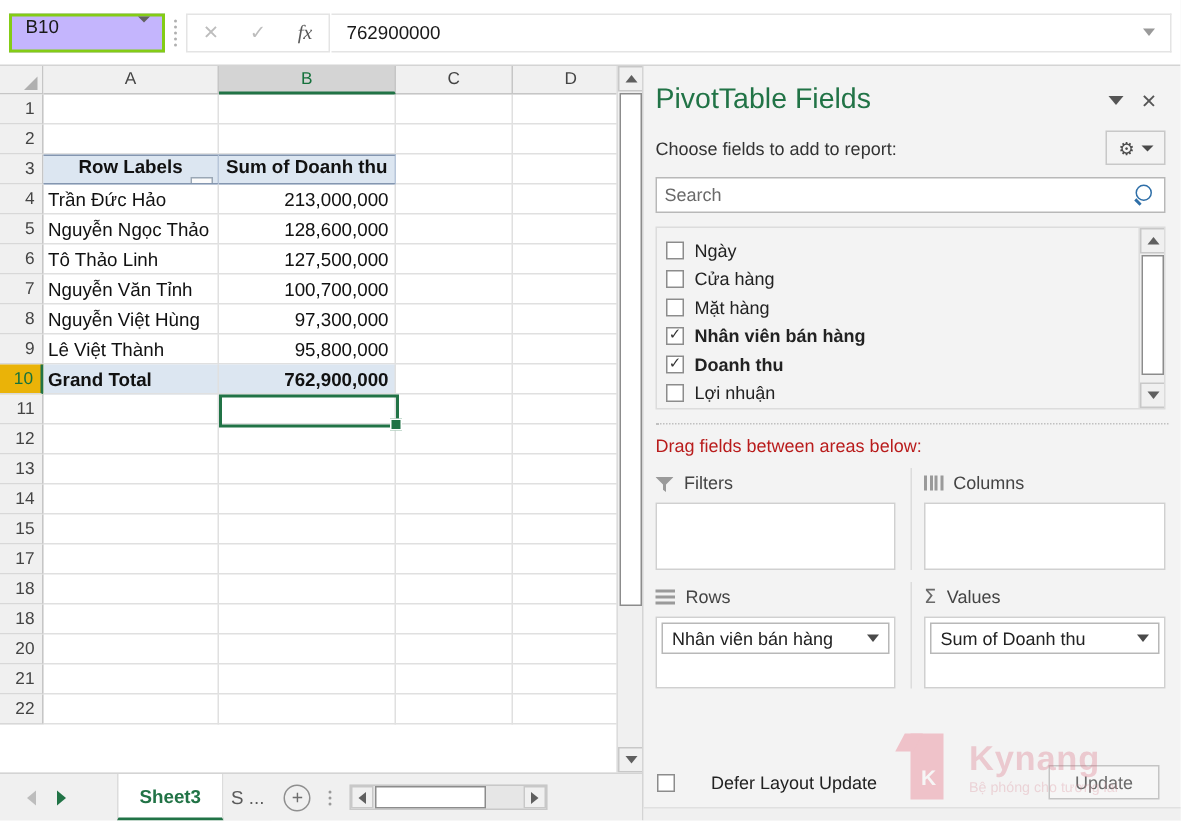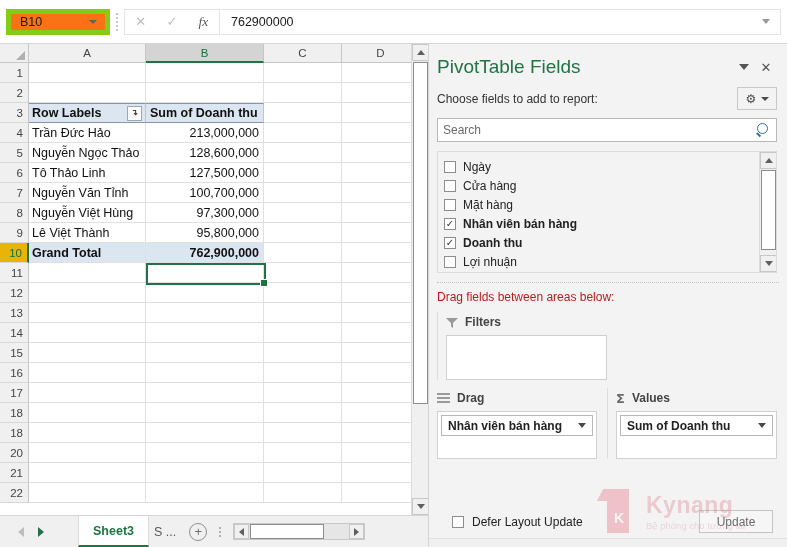--- a/index.html
+++ b/index.html
@@ -12,22 +12,22 @@
   }
   #app { position: relative; width: 787px; height: 547px; background: #f3f3f3; }
 
   
   .formula-bar {
     position: absolute; left: 0; top: 0; width: 787px; height: 44px;
     background: #ffffff; display: flex; align-items: center;
     padding: 0 6px; border-bottom: 1px solid #d4d4d4;
   }
   .name-box {
-    width: 104px; height: 26px; border: 5px solid #84cc16; background: #f97316;
-    display: flex; align-items: center; padding: 0 4px 0 9px;
+    width: 104px; height: 26px; border: 2px solid #84cc16; background: #c4b5fd;
+    display: flex; align-items: flex-start; padding: 0 4px 0 9px;
     font-size: 12.5px; color: #1a1a1a; position: relative; flex-shrink: 0;
   }
   .name-box .nb-text { flex: 1; }
   .caret-dn {
     width: 0; height: 0; border-left: 4px solid transparent;
     border-right: 4px solid transparent; border-top: 4px solid #616161;
     margin-right: 4px;
   }
   .grip {
     width: 14px; height: 26px; flex-shrink: 0; display: flex;
@@ -91,21 +91,21 @@
   .cell {
     height: 20px; border-right: 1px solid #e0e0e0; border-bottom: 1px solid #e0e0e0;
     display: flex; align-items: center; padding: 0 3px; font-size: 12.5px;
     color: #111; overflow: hidden; white-space: nowrap;
   }
   .cell.a { width: 117px; } .cell.b { width: 118px; justify-content: flex-end; padding-right: 4px; }
   .cell.c { width: 78px; } .cell.d { width: 78px; }
   .cell.hdr { background: #dce6f1; font-weight: bold; border-right: 1px solid #b8c6d9; }
   .cell.total { background: #dce6f1; font-weight: bold; }
   .cell.b.hdr { justify-content: flex-start; padding-left: 4px; }
-  .pt-border { border-top: 1px solid #8496b0 !important; border-bottom: 1px solid #8496b0 !important; }
+  .pt-border { border-top: 1px solid #8496b0 !important; border-bottom: 1px solid #8496b0 !important; flex-direction: column; }
   .filter-btn {
     width: 15px; height: 15px; background: #fbfbfb; border: 1px solid #9aa7b5;
     margin-left: auto; display: flex; align-items: center; justify-content: center;
     font-size: 8px; color: #3a3a3a; line-height: 1; flex-shrink: 0;
   }
   .sel-overlay {
     position: absolute; border: 2px solid #217346; pointer-events: none;
   }
   .sel-overlay::after {
     content: ""; position: absolute; right: -4px; bottom: -4px;
@@ -221,21 +221,21 @@
     width: 17px; background: #f0f0f0; border-left: 1px solid #dcdcdc;
     position: relative; flex-shrink: 0;
   }
   .fl-thumb { position: absolute; left: 1px; top: 18px; width: 15px; height: 80px; background: #fff; border: 1px solid #8c8c8c; }
   .fl-arrow-b { position: absolute; left: 0; bottom: 0; }
   .divider { margin: 9px 8px 0 8px; border-top: 1px dotted #c0c0c0; }
   .drag-lbl { padding: 7px 10px 0 8px; font-size: 12px; color: #b91c1c; }
 
   .areas { margin: 8px 10px 0 8px; }
   .area-row { display: flex; gap: 0; }
-  .area-cell { width: 50%; padding-right: 10px; font-weight: bold; }
+  .area-cell { width: 50%; padding-right: 10px; }
   .area-cell:last-child { padding-right: 0; padding-left: 8px; border-left: 1px solid #dcdcdc; }
   .area-hdr { display: flex; align-items: center; gap: 7px; height: 20px; }
   .area-name { font-size: 12px; color: #444; }
   .area-drop {
     height: 45px; background: #fff; border: 1px solid #d0d0d0; margin-top: 3px;
     padding: 3px;
   }
   .area-drop.tall { height: 48px; }
   .field-pill {
     height: 21px; background: #fff; border: 1px solid #b8b8b8;
@@ -245,21 +245,21 @@
   .field-pill .fp-name { flex: 1; white-space: nowrap; overflow: hidden; }
   .pill-caret { width:0;height:0;border-left:4px solid transparent;border-right:4px solid transparent;border-top:5px solid #4a4a4a;margin-right:3px; }
   .ic-filter { width:12px;height:10px; }
   .ic-cols { display:flex; gap:1.5px; }
   .ic-cols i { display:block; width:2px; height:10px; background:#9a9a9a; }
   .ic-rows { display:flex; flex-direction:column; gap:2px; width:13px; }
   .ic-rows i { display:block; height:2px; background:#9a9a9a; }
   .ic-sigma { font-size: 13px; color: #6a6a6a; font-family:"DejaVu Sans", sans-serif; line-height:1; }
 
   .defer-row {
-    position: absolute; left: 23px; bottom: 18px; display: flex; align-items: center; gap: 8px;
+    position: absolute; left: 9px; bottom: 18px; display: flex; align-items: center; gap: 24px;
   }
   .defer-lbl { font-size: 12px; color: #222; }
   .update-btn {
     position: absolute; right: 14px; bottom: 14px; min-width: 74px; height: 23px;
     border: 1px solid #c4c4c4; background: #f6f6f6; display: flex;
     align-items: center; justify-content: center; font-size: 12px; color: #6a6a6a;
   }
   .panel-foot {
     position: absolute; left: 0; bottom: 0; width: 359px; height: 9px; background: #f0f0f0;
     border-top: 1px solid #e0e0e0;
@@ -422,27 +422,20 @@
       </div>
       <div class="grow">
         <div class="rh">14</div>
         <div class="cell a"></div>
           <div class="cell b"></div>
           <div class="cell c"></div>
           <div class="cell d"></div>
       </div>
       <div class="grow">
         <div class="rh">15</div>
-        <div class="cell a"></div>
-          <div class="cell b"></div>
-          <div class="cell c"></div>
-          <div class="cell d"></div>
-      </div>
-      <div class="grow">
-        <div class="rh">16</div>
         <div class="cell a"></div>
           <div class="cell b"></div>
           <div class="cell c"></div>
           <div class="cell d"></div>
       </div>
       <div class="grow">
         <div class="rh">17</div>
         <div class="cell a"></div>
           <div class="cell b"></div>
           <div class="cell c"></div>
@@ -591,31 +584,43 @@
           <div class="area-hdr">
             <span class="ic-filter">
               <svg width="12" height="10" viewBox="0 0 12 10">
                   <polygon points="0,0 12,0 7,5 7,10 5,8.5 5,5" fill="#9a9a9a"></polygon>
                 </svg>
             </span>
             <span class="area-name">Filters</span>
           </div>
           <div class="area-drop"></div>
         </div>
+        <div class="area-cell">
+          <div class="area-hdr">
+            <span class="ic-cols">
+                <i></i>
+                <i></i>
+                <i></i>
+                <i></i>
+              </span>
+            <span class="area-name">Columns</span>
+          </div>
+          <div class="area-drop"></div>
+        </div>
       </div>
 
       <div class="area-row" style="margin-top:8px;">
         <div class="area-cell">
           <div class="area-hdr">
             <span class="ic-rows">
                 <i></i>
                 <i></i>
                 <i></i>
               </span>
-            <span class="area-name">Drag</span>
+            <span class="area-name">Rows</span>
           </div>
           <div class="area-drop tall">
             <div class="field-pill">
               <span class="fp-name">Nhân viên bán hàng</span>
               <span class="pill-caret"></span>
             </div>
           </div>
         </div>
         <div class="area-cell">
           <div class="area-hdr">

